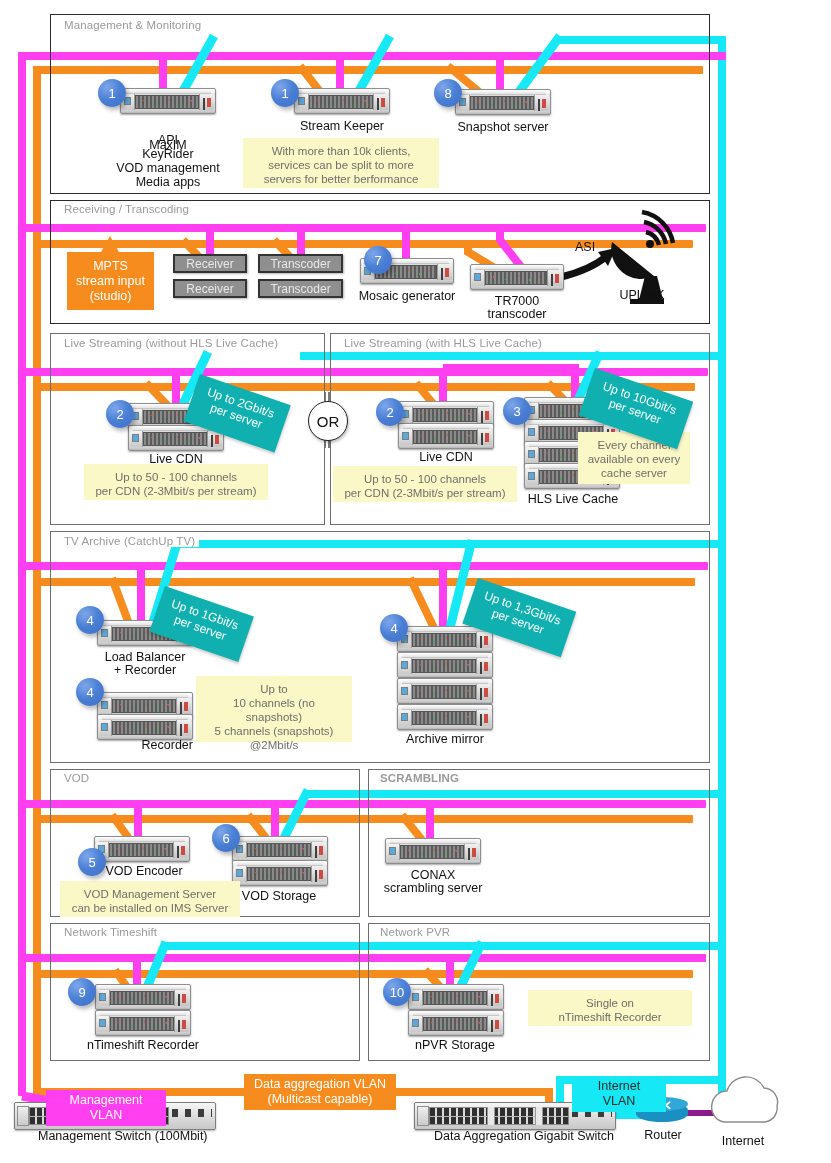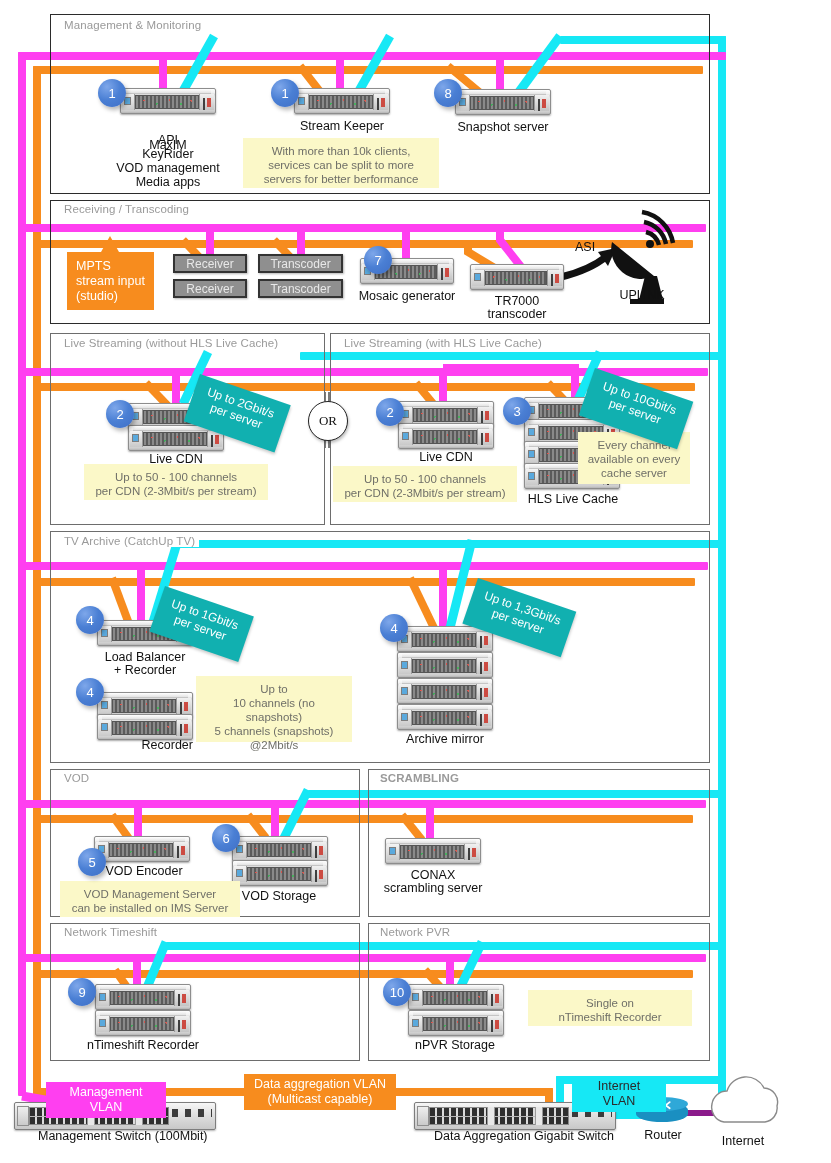--- a/index.html
+++ b/index.html
@@ -91,31 +91,31 @@
   .cap{position:absolute;font-size:12.5px;color:#111;text-align:center;line-height:14px;
     white-space:nowrap;z-index:27;}
 
   
   .gbox{position:absolute;height:19px;background:#8f8f8f;border:2px solid #333;
     color:#e8e8e8;font-size:12px;display:flex;align-items:center;justify-content:center;
     box-sizing:border-box;box-shadow:1px 1px 2px rgba(0,0,0,.3);z-index:20;}
 
   
   .mpts{position:absolute;background:#f78c1e;color:#ffffff;font-size:12.5px;line-height:15px;
-    display:flex;align-items:center;justify-content:center;z-index:20;}
+    display:flex;align-items:center;justify-content:center;text-align:center;z-index:20;}
 
   
   .orc{position:absolute;width:38px;height:38px;border-radius:50%;background:#fff;
     border:1.5px solid #222;display:flex;align-items:center;justify-content:center;
-    font-size:13px;color:#111;z-index:32;box-shadow:1px 2px 3px rgba(0,0,0,.25);font-family:Liberation Serif, serif;}
+    font-size:15px;color:#111;z-index:32;box-shadow:1px 2px 3px rgba(0,0,0,.25);}
 
   
   .vchip{position:absolute;color:#fff;font-size:12.5px;line-height:15px;padding:3px 8px;
     box-sizing:border-box;text-align:center;z-index:30;}
-  .vchip.mag{background:#ff3ff0;}
+  .vchip.mag{background:#ff3ff0;margin-top:8px;}
   .vchip.org{background:#f78c1e;}
   .vchip.cyn{background:#16e8f5;color:#2b2b2b;}
 
   .lbl{position:absolute;font-size:12.5px;color:#111;white-space:nowrap;z-index:30;}
   svg.ov{position:absolute;left:0;top:0;width:831px;height:1163px;pointer-events:none;}
 </style>
 </head>
 <body>
 
 <div class="stage">

